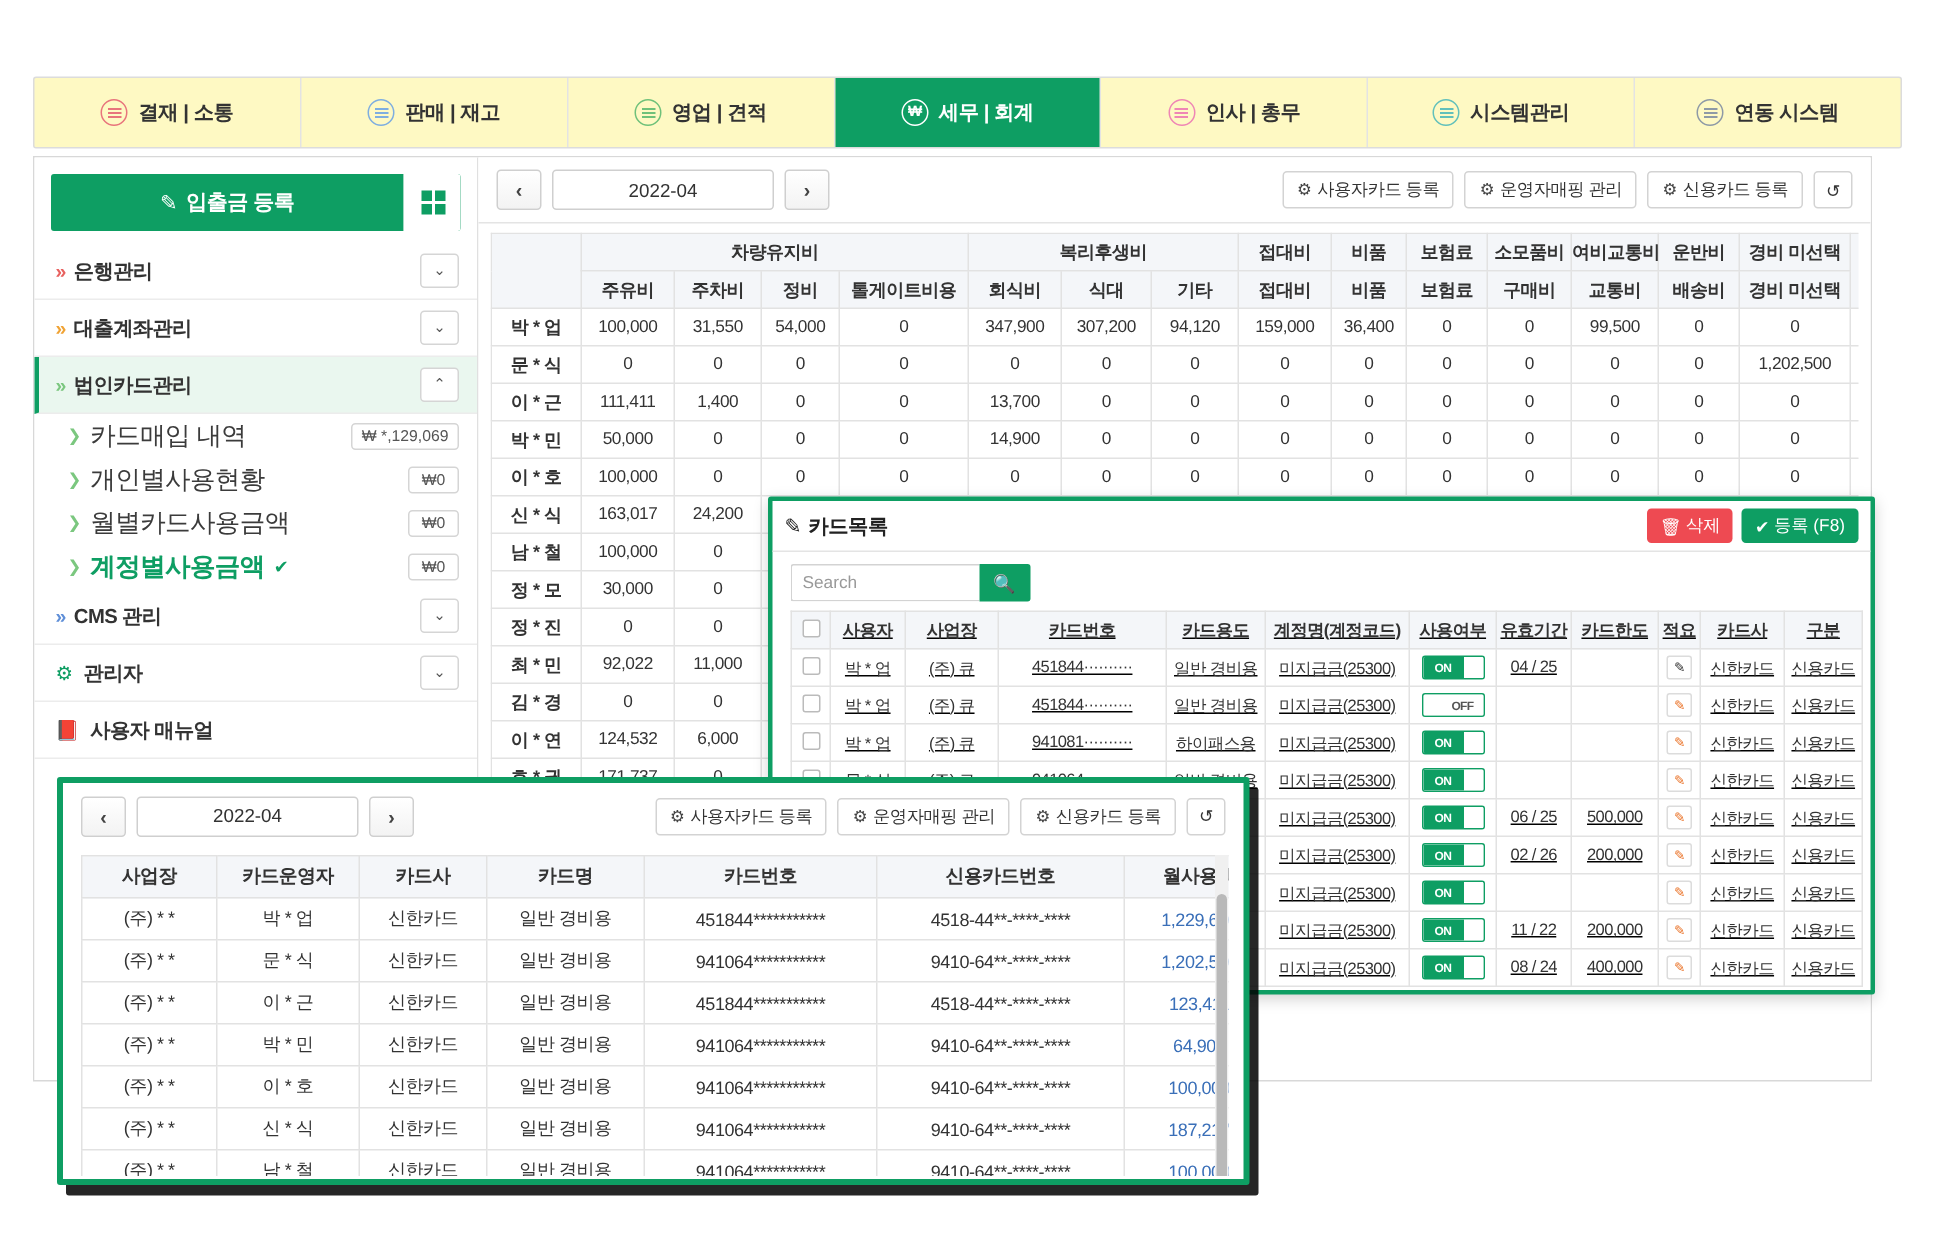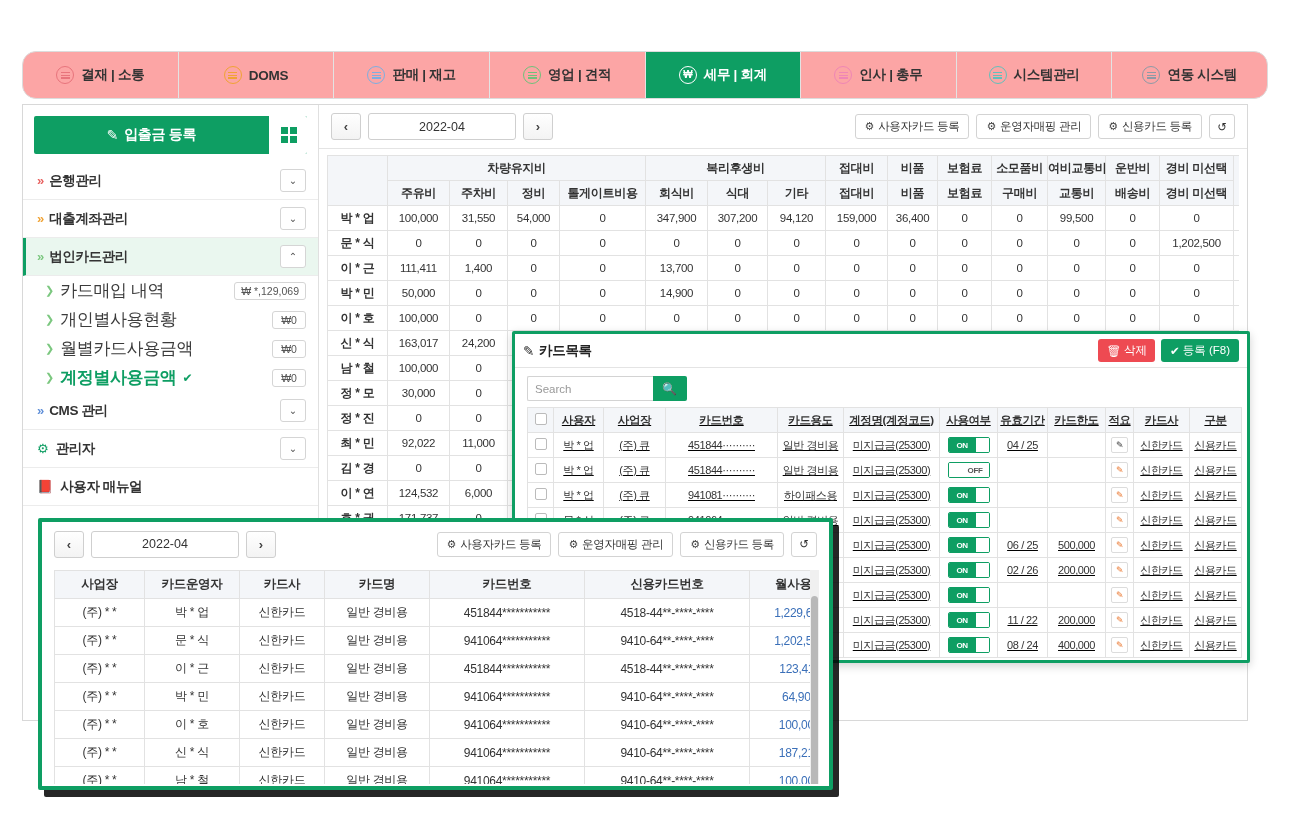--- a/index.html
+++ b/index.html
@@ -7,22 +7,22 @@
     width: 1290px; height: 829px;
     background: #ffffff;
     font-family: "Liberation Sans", "DejaVu Sans", sans-serif;
     overflow: hidden;
   }
   #root { position: relative; width: 1290px; height: 829px; }
 
   
   .topnav {
     position: absolute; left: 22px; top: 51px; width: 1246px; height: 48px;
-    display: flex; background: #fca5a5;
-    border: 1px solid #dcdcdc; border-radius: 14px;
+    display: flex; background: #fef9c3;
+    border: 1px solid #dcdcdc; border-radius: 2px;
   }
   .navtab {
     flex: 1 1 0; display: flex; align-items: center; justify-content: center;
     gap: 7px; font-size: 13.5px; font-weight: bold; color: #333;
     border-right: 1px solid #e3e3e3; white-space: nowrap;
     cursor: pointer; letter-spacing: -0.3px;
   }
   .navtab:last-child { border-right: none; }
   .navtab.active { background: #0e9e63; color: #fff; }
   .navicon {
@@ -213,26 +213,20 @@
 <body>
 
 <div id="root">
 
   <div class="topnav" id="topnav">
       <div class="navtab">
         <span class="navicon ni-red">
           <span class="bars"></span>
         </span>
         <span>결재 | 소통</span>
-      </div>
-      <div class="navtab">
-        <span class="navicon ni-orange">
-          <span class="bars"></span>
-        </span>
-        <span>DOMS</span>
       </div>
       <div class="navtab">
         <span class="navicon ni-blue">
           <span class="bars"></span>
         </span>
         <span>판매 | 재고</span>
       </div>
       <div class="navtab">
         <span class="navicon ni-green">
           <span class="bars"></span>

